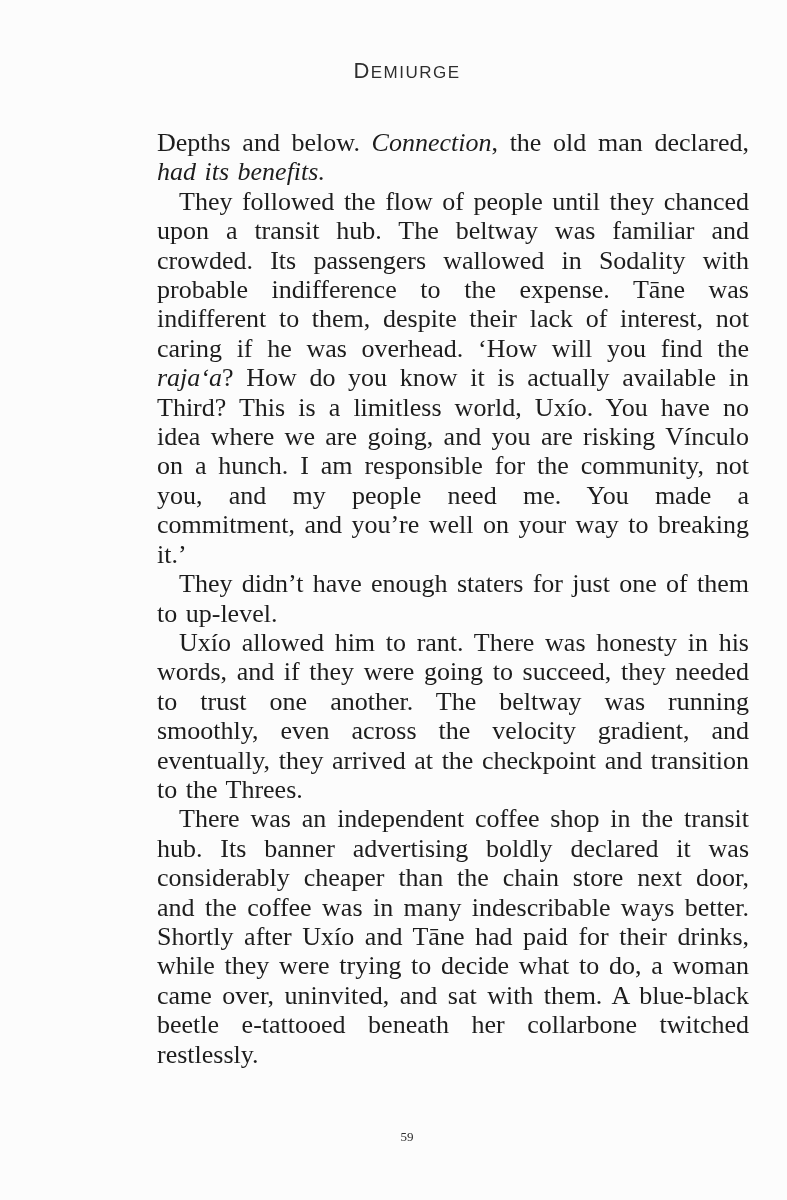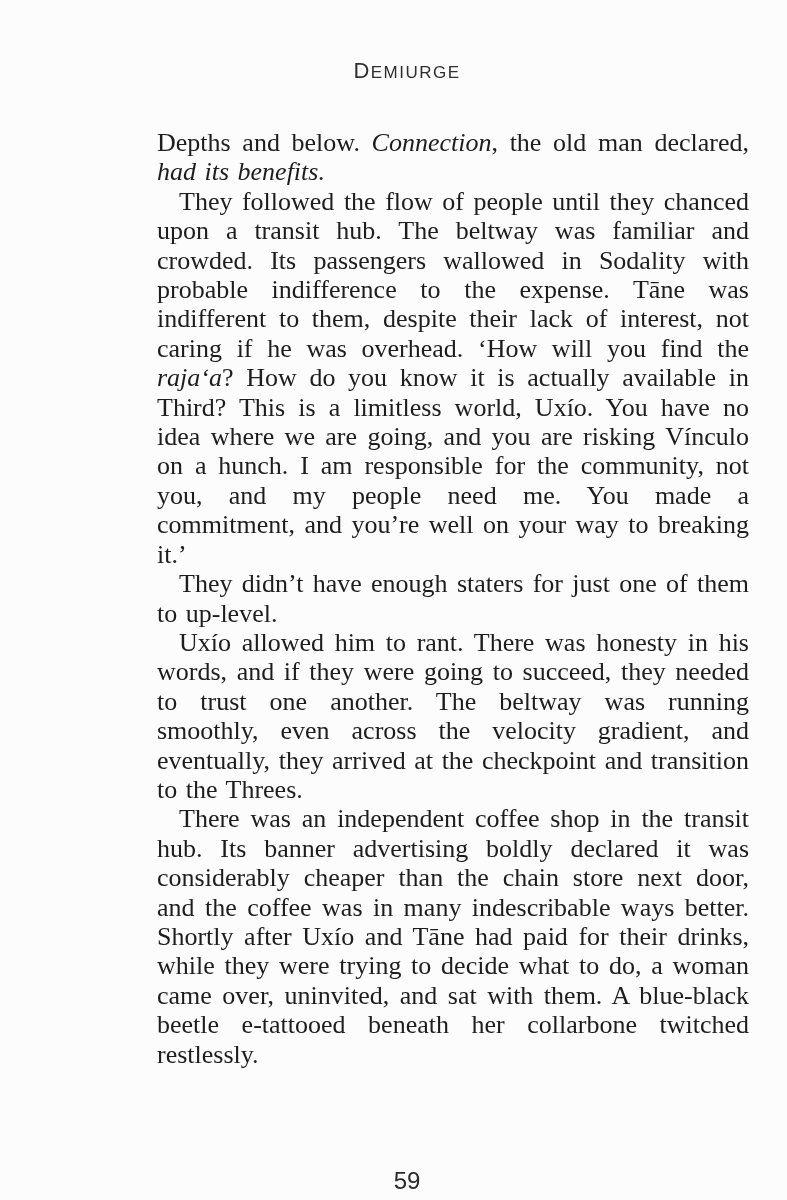--- a/index.html
+++ b/index.html
@@ -49,26 +49,26 @@
     padding: 0;
   }
   .body-text p.indent {
     text-indent: 22px;
   }
   .body-text em {
     font-style: italic;
   }
   .page-number {
     position: absolute;
-    top: 1168px;
+    top: 1124px;
     left: 111px;
     width: 592px;
     text-align: center;
-    font-family: Liberation Sans, sans-serif;
-    font-size: 24px;
+    font-family: Liberation Serif, serif;
+    font-size: 13px;
     line-height: 26px;
     color: #2a2a2a;
   }
 </style>
 </head>
 <body>
 
 <div class="page">
   <div class="running-header">DEMIURGE</div>
 

